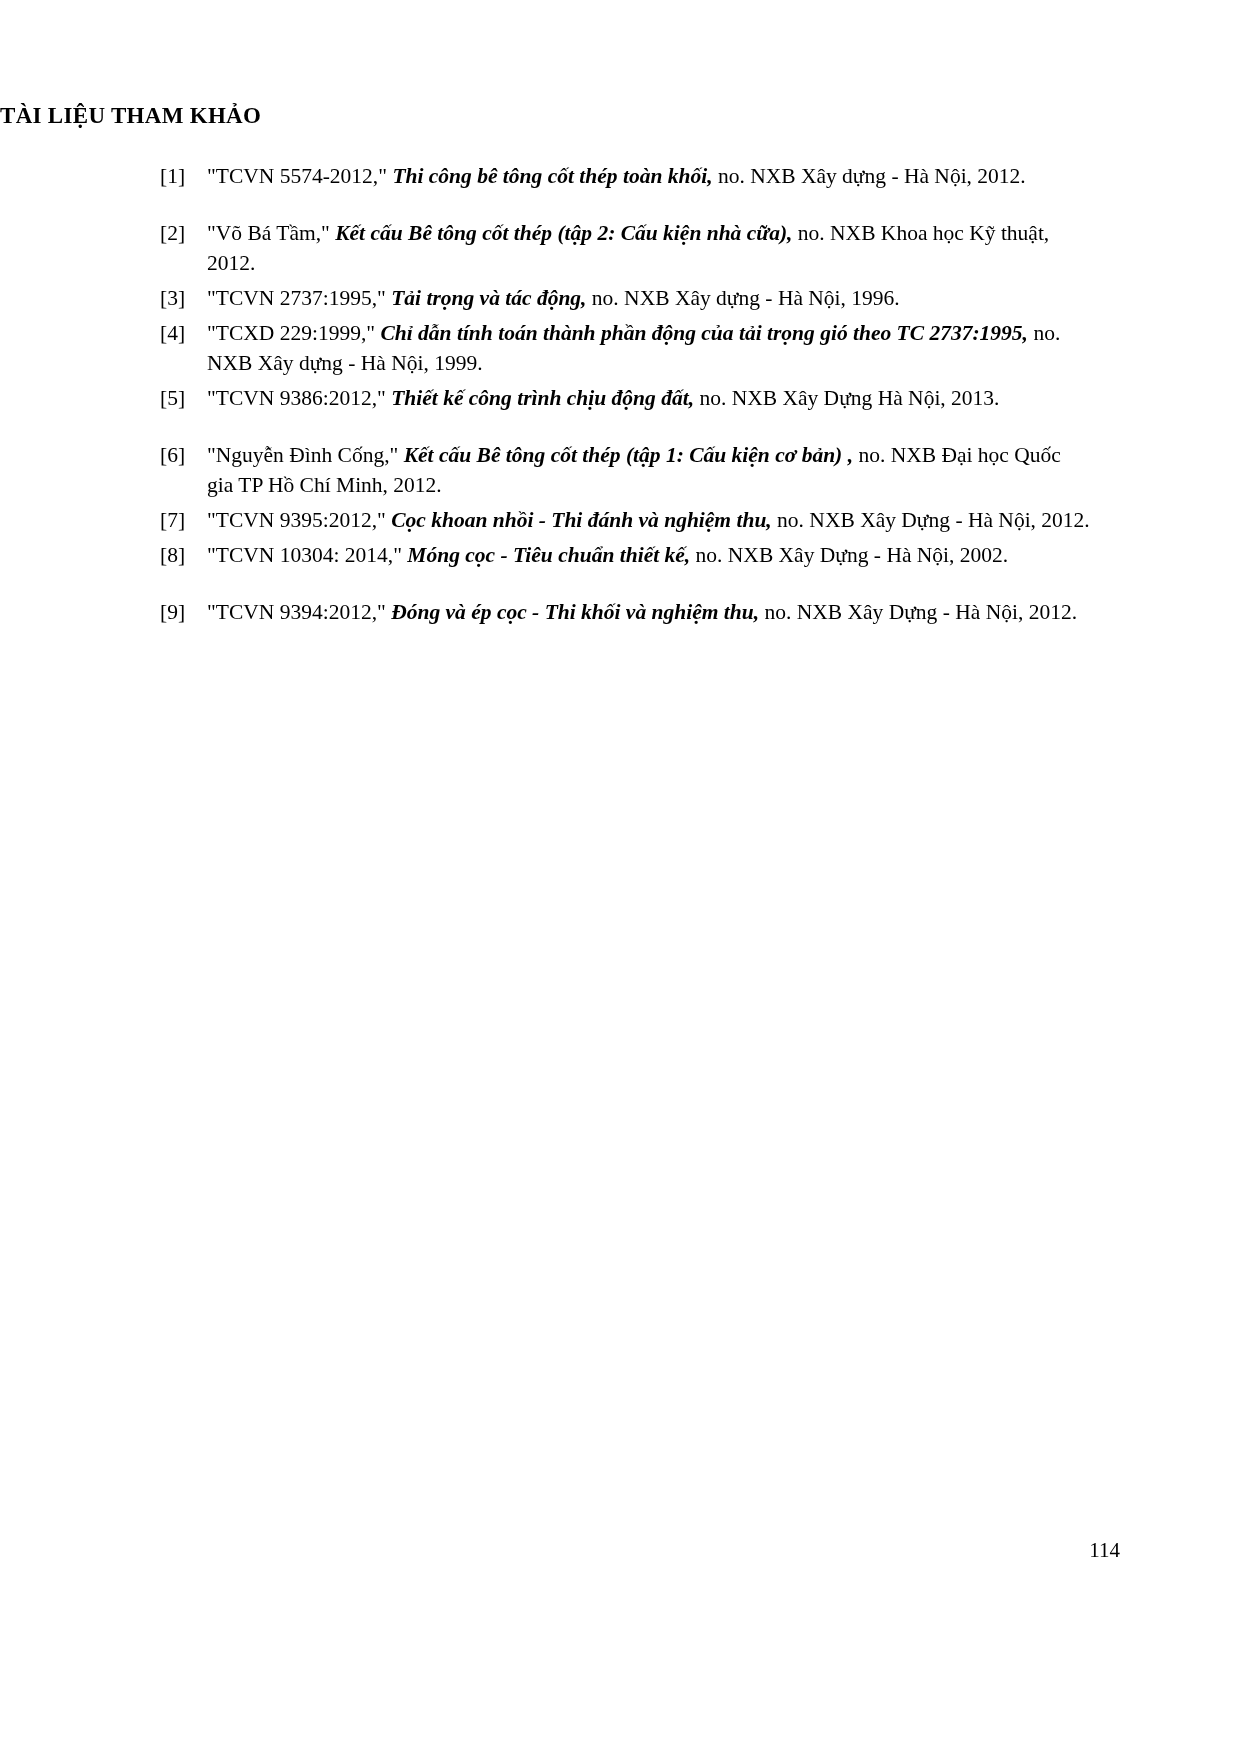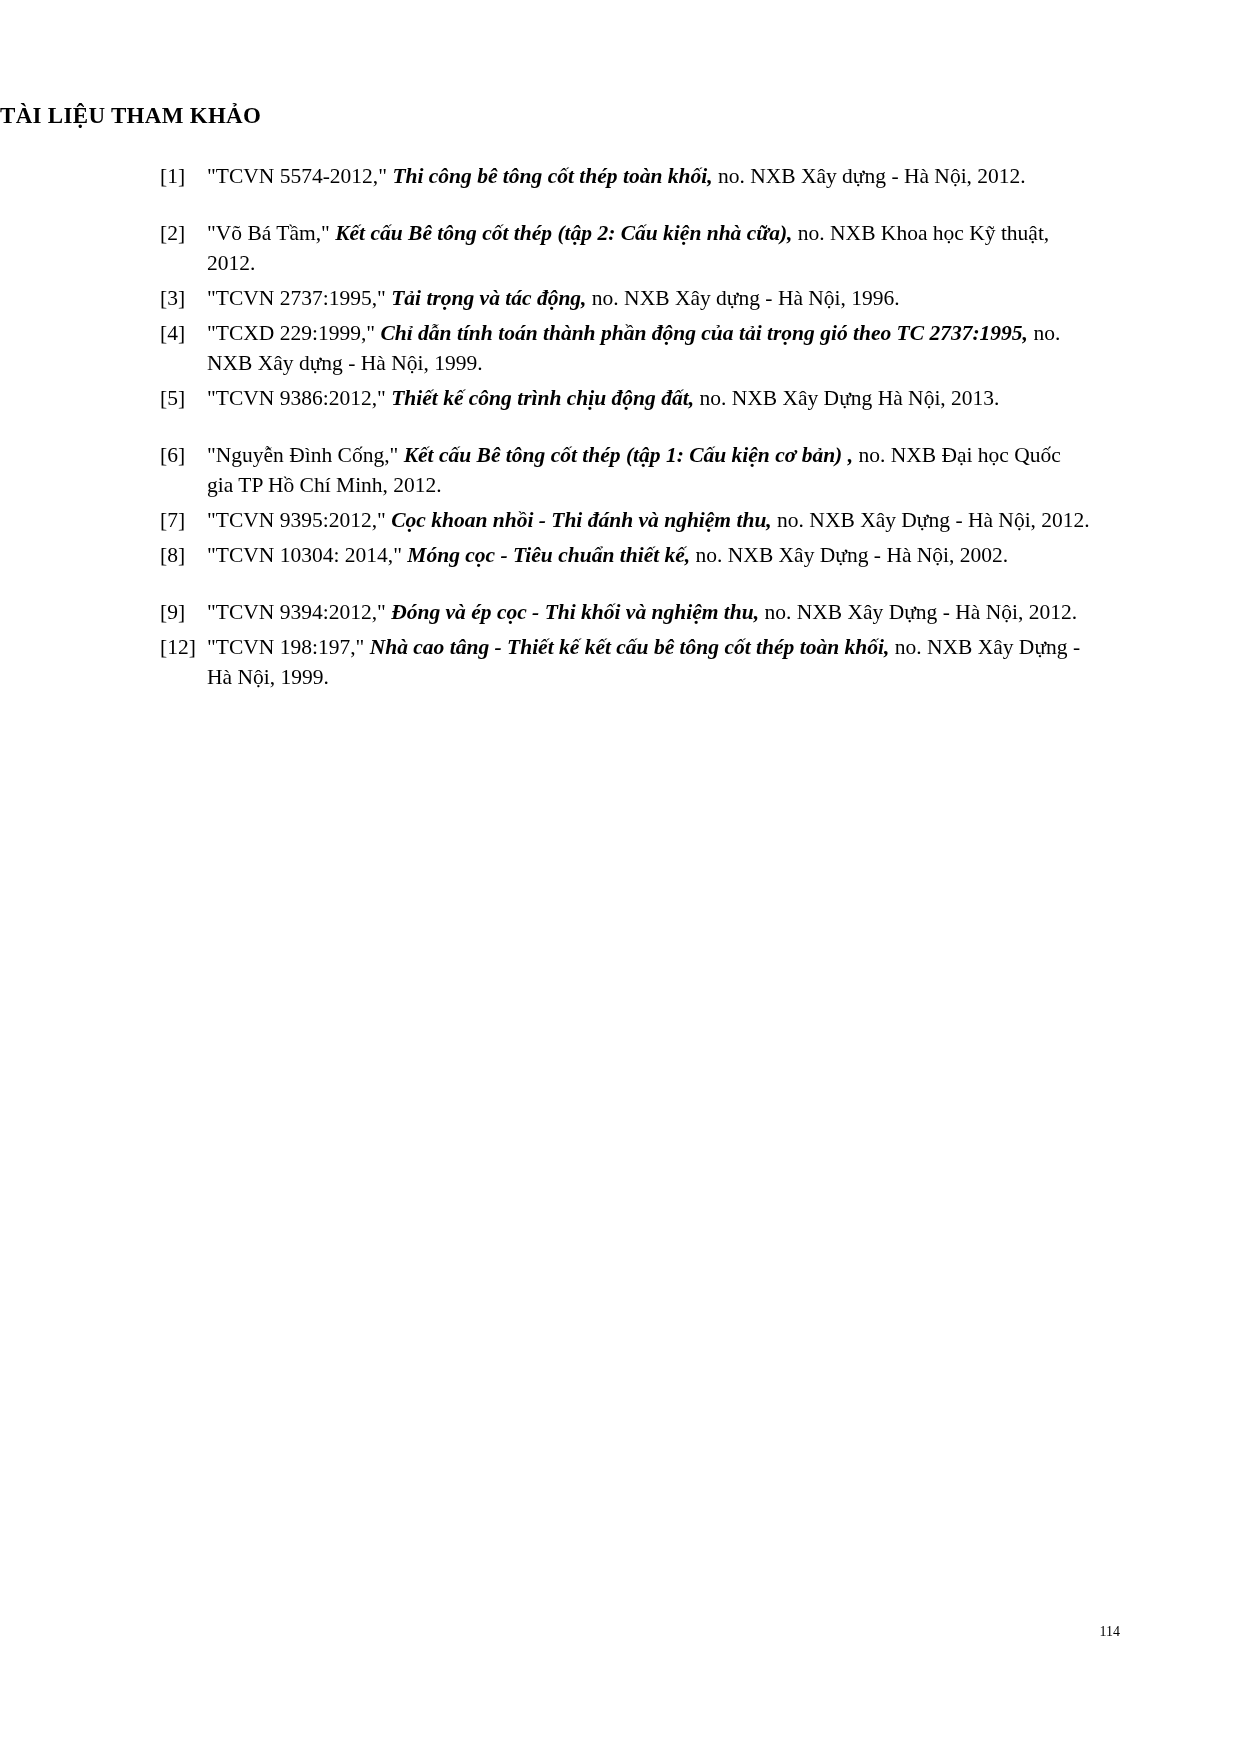--- a/index.html
+++ b/index.html
@@ -46,23 +46,23 @@
   }
   .ref-body {
     flex: 1;
   }
   .em {
     font-style: italic;
     font-weight: bold;
   }
   .page-number {
     position: absolute;
-    top: 1624px;
+    top: 1538px;
     right: 120px;
-    font-size: 14px;
+    font-size: 21px;
   }
 </style>
 </head>
 <body>
 
 <div class="page">
   <div class="doc-title">TÀI LIỆU THAM KHẢO</div>
 
   <div class="refs">
       <div class="ref gap-after">
@@ -94,20 +94,16 @@
         <span class="ref-body"><span>"TCVN 9395:2012," </span><span class="em">Cọc khoan nhồi - Thi đánh và nghiệm thu,</span><span> no. NXB Xây Dựng - Hà Nội, 2012.</span></span>
       </div>
       <div class="ref gap-after">
         <span class="ref-num">[8]</span>
         <span class="ref-body"><span>"TCVN 10304: 2014," </span><span class="em">Móng cọc - Tiêu chuẩn thiết kế,</span><span> no. NXB Xây Dựng - Hà Nội, 2002.</span></span>
       </div>
       <div class="ref">
         <span class="ref-num">[9]</span>
         <span class="ref-body"><span>"TCVN 9394:2012," </span><span class="em">Đóng và ép cọc - Thi khối và nghiệm thu,</span><span> no. NXB Xây Dựng - Hà Nội, 2012.</span></span>
       </div>
-      <div class="ref">
-        <span class="ref-num">[12]</span>
-        <span class="ref-body"><span>"TCVN 198:197," </span><span class="em">Nhà cao tâng - Thiết kế kết cấu bê tông cốt thép toàn khối,</span><span> no. NXB Xây Dựng - Hà Nội, 1999.</span></span>
-      </div>
     </div>
 
   <div class="page-number">114</div>
 </div>
 
 </body></html>

